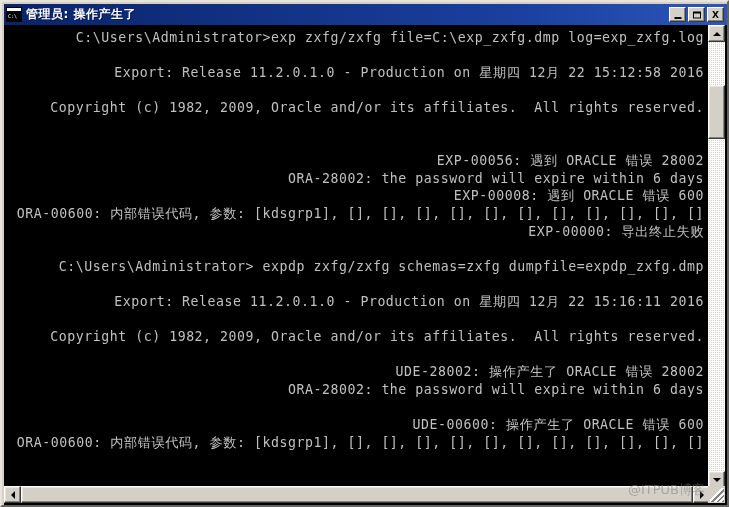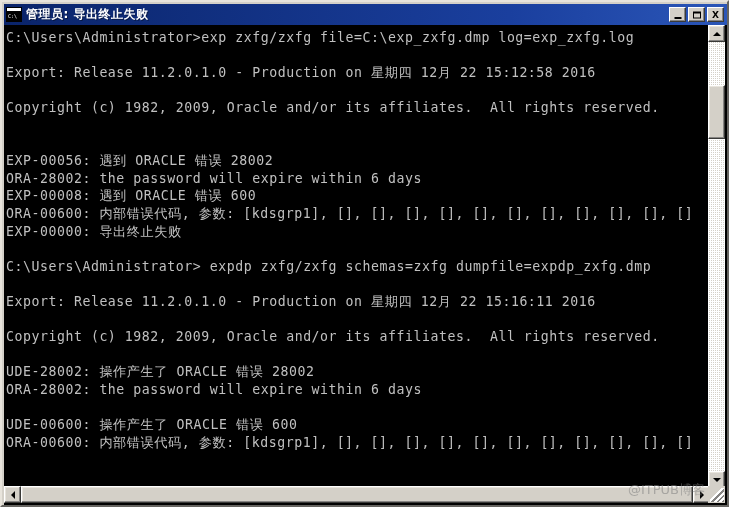--- a/index.html
+++ b/index.html
@@ -134,20 +134,21 @@
     width: 700px;
     height: 462px;
     color: #c0c0c0;
     font-family: "DejaVu Sans Mono", monospace;
     font-size: 13.2px;
     line-height: 17.6px;
     padding: 4px 0 0 2px;
     box-sizing: border-box;
     white-space: pre;
     letter-spacing: 0.55px;
+    text-align: right;
   }
   .tline {
     height: 17.6px;
     white-space: pre;
     overflow: hidden;
   }
   .cursor {
     display: inline-block;
     width: 8px;
     height: 12px;
@@ -247,21 +248,21 @@
 </head>
 <body>
 
 <div id="window">
 
   <div id="titlebar">
     <div id="title-icon">
       <div class="bar"></div>
       <div class="scr">C:\</div>
     </div>
-    <div id="title-text">管理员: 导出终止失败</div>
+    <div id="title-text">管理员: 操作产生了</div>
     <div id="title-buttons">
       <div class="tbtn min">
           <span class="g"></span>
         </div>
       <div class="tbtn max">
           <span class="g"></span>
         </div>
       <div class="tbtn close">
           <span class="g">X</span>
         </div>

